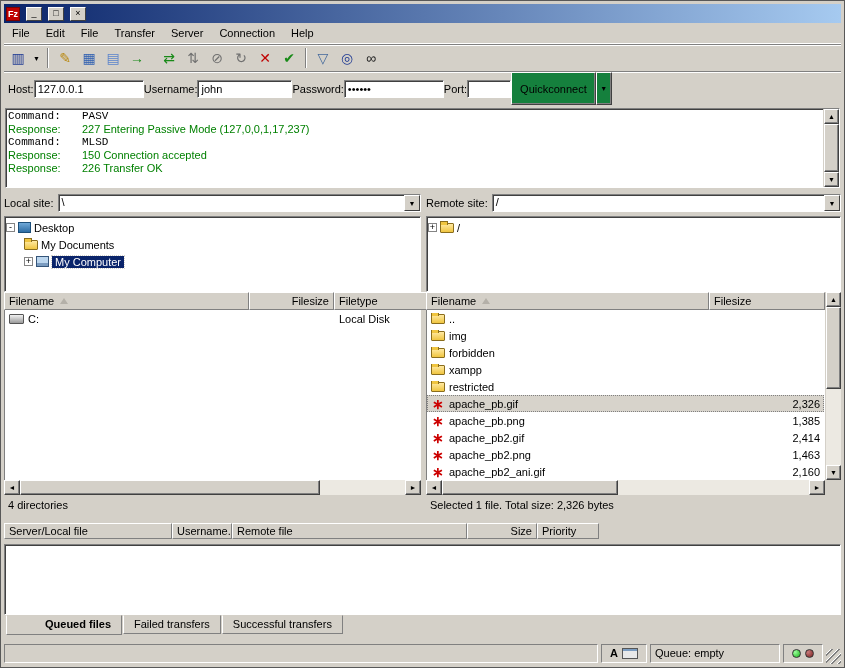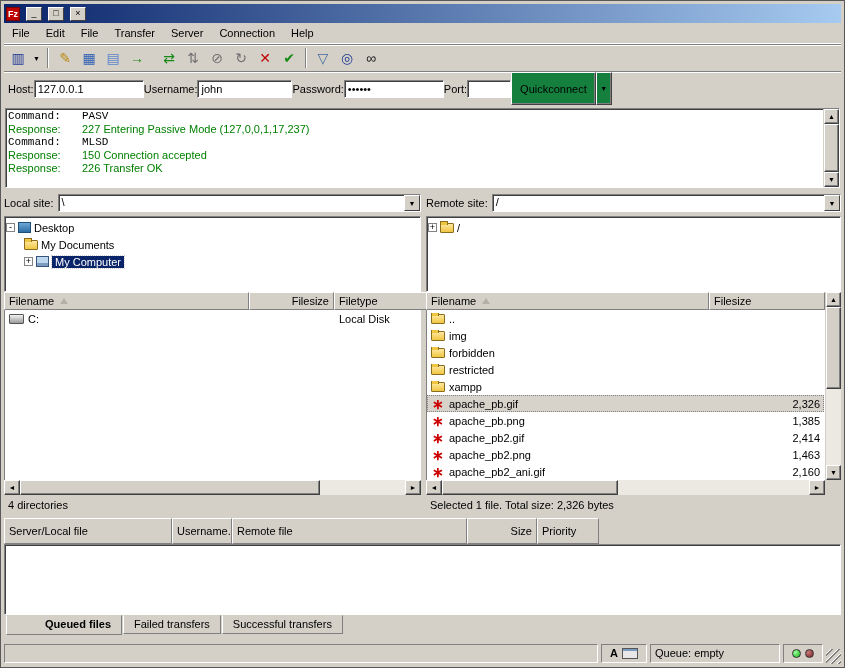--- a/index.html
+++ b/index.html
@@ -120,21 +120,21 @@
   .ic-img { width:14px; flex:0 0 14px; color:#cc0000; font-size:14px; font-weight:bold;
             text-align:center; line-height:14px; }
   .ic-desktop { width:13px; height:11px; flex:0 0 13px;
                 background:linear-gradient(#6fa8d8,#2e6da4); border:1px solid #1c4f7a; }
   .ic-computer { width:13px; height:11px; flex:0 0 13px; background:#bcd6ee;
                  border:1px solid #35557a; box-shadow:inset 0 -3px 0 #7b9cc0; }
   .ic-drive { width:15px; height:10px; flex:0 0 15px;
               background:linear-gradient(#f2f2f2,#9a9a9a); border:1px solid #555; border-radius:1px; }
 
   
-  .queue-hdr { height:26px; display:flex; margin-top:4px; }
+  .queue-hdr { height:26px; display:flex; margin-top:4px;align-items:center; }
   .qc-file{width:168px;flex:0 0 168px}.qc-dir{width:60px;flex:0 0 60px}.qc-remote{width:235px;flex:0 0 235px}
   .qc-size{width:70px;flex:0 0 70px;justify-content:flex-end}.qc-prio{width:62px;flex:0 0 62px}.qc-status{flex:1}
   .queue-body { flex:1; background:#fff; border:1px solid; border-color:#808080 #fff #fff #808080;
                 box-shadow:inset 1px 1px 0 #404040; min-height:40px; }
 
   
   .tabs { height:21px; display:flex; align-items:flex-start; padding-left:2px; }
   .tab { padding:2px 10px 3px 10px; background:#d4d0c8; border:1px solid;
          border-color:#d4d0c8 #808080 #808080 #fff; margin-right:1px; cursor:default; }
   .tab.active { font-weight:bold; border-top-color:#d4d0c8; padding-bottom:4px;padding-left:38px; }
@@ -356,28 +356,28 @@
             <div class="frow">
               <span class="cell c-name-r">
                   <span class="ic-folder"></span>
                   <span>forbidden</span>
                 </span>
               <span class="cell c-size-r"></span>
             </div>
             <div class="frow">
               <span class="cell c-name-r">
                   <span class="ic-folder"></span>
+                  <span>xampp</span>
+                </span>
+              <span class="cell c-size-r"></span>
+            </div>
+            <div class="frow">
+              <span class="cell c-name-r">
+                  <span class="ic-folder"></span>
                   <span>restricted</span>
-                </span>
-              <span class="cell c-size-r"></span>
-            </div>
-            <div class="frow">
-              <span class="cell c-name-r">
-                  <span class="ic-folder"></span>
-                  <span>xampp</span>
                 </span>
               <span class="cell c-size-r"></span>
             </div>
             <div class="frow sel">
               <span class="cell c-name-r">
                   <span class="ic-img">∗</span>
                   <span>apache_pb.gif</span>
                 </span>
               <span class="cell c-size-r">2,326</span>
             </div>

